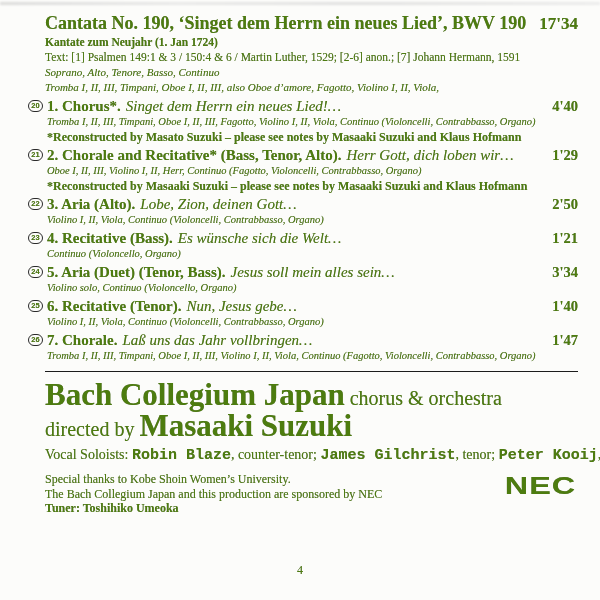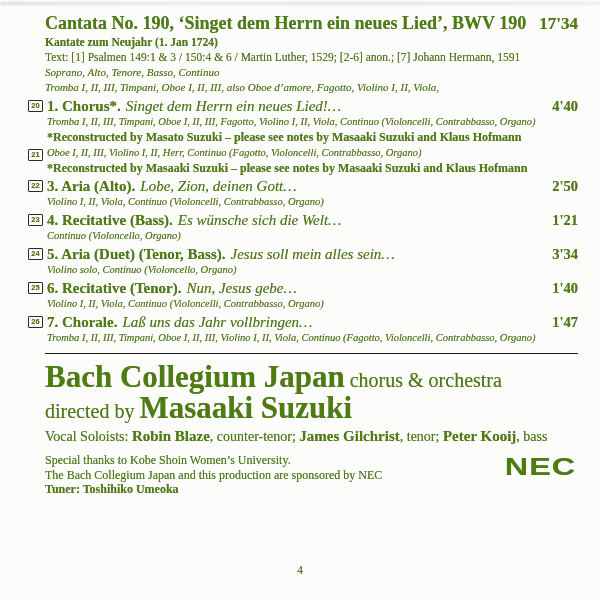--- a/index.html
+++ b/index.html
@@ -21,37 +21,37 @@
   .title-row .dur { margin-left:auto; font-size:17px; padding-left:10px; }
   .subtitle { font-weight:bold; font-size:11.5px; line-height:15px; }
   .sources  { font-size:11.5px; line-height:15px; }
   .hdr-instr { font-style:italic; font-size:11px; line-height:15px; }
 
   .tracks { margin-top:2px; padding-left:2px; }
   .track { position:relative; margin-bottom:2px; }
   .t-head { display:flex; align-items:baseline; font-size:15px; line-height:18px; }
   .tno {
     position:absolute; left:-19px; top:3px; width:13px; height:10px;
-    border:1px solid #2a2a2a; border-radius:1px;
+    border:1px solid #2a2a2a; border-radius:6px;
     font-family:"Liberation Sans",sans-serif; font-size:7.5px; line-height:10px;
     text-align:center; font-weight:bold;
   }
   .t-bold { font-weight:bold; }
   .t-italic { font-style:italic; margin-left:5px; }
   .t-dur { margin-left:auto; font-weight:bold; font-size:14.5px; white-space:nowrap; padding-left:8px; }
   .t-instr { font-style:italic; font-size:10.5px; line-height:14px; white-space:nowrap; }
   .t-note { font-weight:bold; font-size:12px; line-height:14px; margin-top:1px; white-space:nowrap; }
 
   .rule { border:none; border-top:1.5px solid #1c1c1c; margin:8px 0 0 0; width:100%; }
 
   .performers { margin-top:9px; }
   .ens-line, .dir-line { font-size:20px; line-height:27px; white-space:nowrap; }
   .strong { font-weight:bold; font-size:31px; }
   .soloists { margin-top:3px; font-size:14px; line-height:17px; white-space:nowrap; }
-  .soloists .sname { font-weight:bold; font-size:15px; }
+  .soloists .sname { font-weight:bold; font-size:15px;font-family:Liberation Mono, monospace; }
 
   .credits { position:relative; margin-top:8px; }
   .credit-line { font-size:12px; line-height:14.5px; }
   .tuner { font-weight:bold; }
   .nec {
     position:absolute; right:2px; top:1px;
     font-family:"Liberation Sans",sans-serif; font-weight:bold;
     font-size:30px; letter-spacing:1px;
     transform:scale(1.08,0.78); transform-origin:right top;
   }
@@ -82,20 +82,25 @@
           <span class="t-bold">1. Chorus*.</span>
           <span class="t-italic">Singet dem Herrn ein neues Lied!…</span>
           <span class="t-dur">4'40</span>
         </div>
         <div class="t-instr">Tromba I, II, III, Timpani, Oboe I, II, III, Fagotto, Violino I, II, Viola, Continuo (Violoncelli, Contrabbasso, Organo)</div>
         <div class="t-note">*Reconstructed by Masato Suzuki – please see notes by Masaaki Suzuki and Klaus Hofmann</div>
       </div>
 
       <div class="track">
         <span class="tno">21</span>
+        <div class="t-head">
+          <span class="t-bold">2. Chorale and Recitative* (Bass, Tenor, Alto).</span>
+          <span class="t-italic">Herr Gott, dich loben wir…</span>
+          <span class="t-dur">1'29</span>
+        </div>
         <div class="t-instr">Oboe I, II, III, Violino I, II, Herr, Continuo (Fagotto, Violoncelli, Contrabbasso, Organo)</div>
         <div class="t-note">*Reconstructed by Masaaki Suzuki – please see notes by Masaaki Suzuki and Klaus Hofmann</div>
       </div>
 
       <div class="track">
         <span class="tno">22</span>
         <div class="t-head">
           <span class="t-bold">3. Aria (Alto).</span>
           <span class="t-italic">Lobe, Zion, deinen Gott…</span>
           <span class="t-dur">2'50</span>

